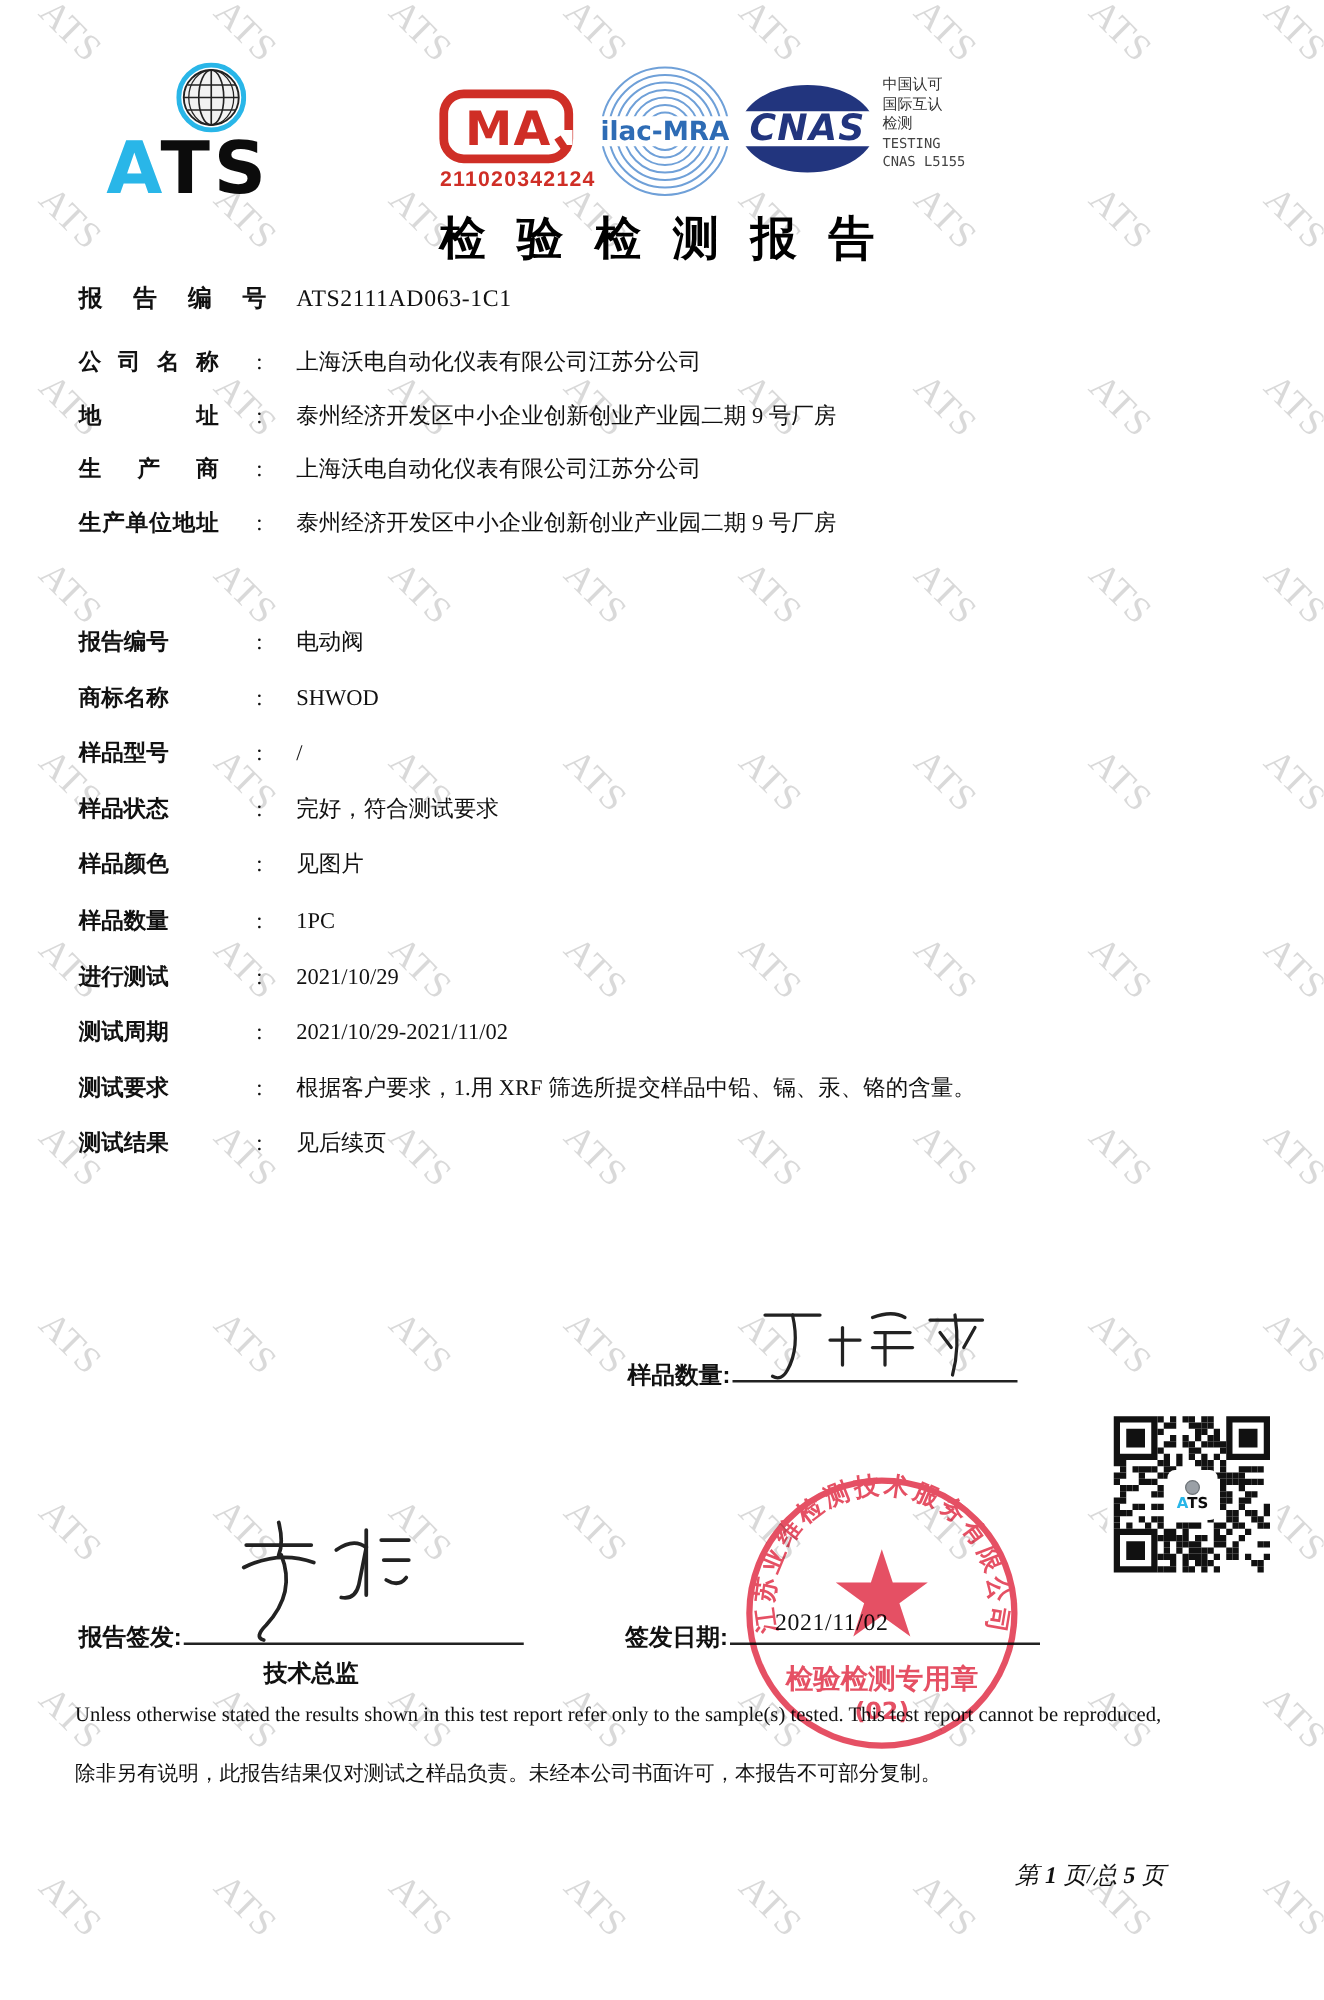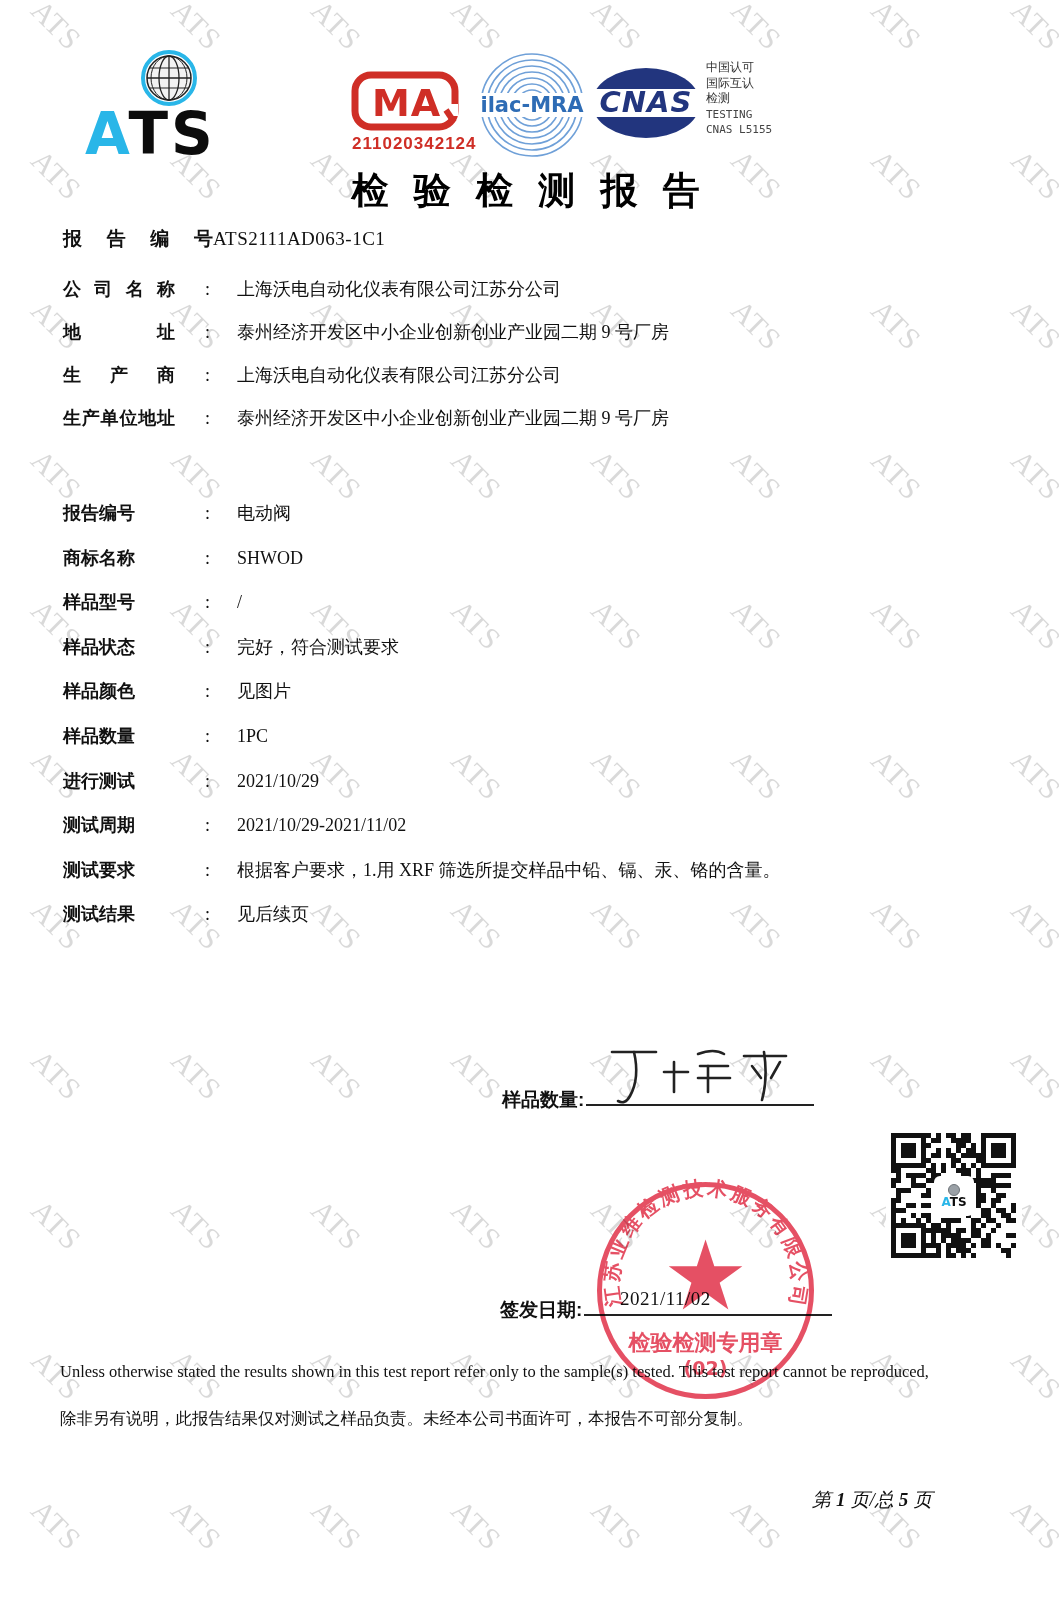--- a/index.html
+++ b/index.html
@@ -22,21 +22,21 @@
   .cnas{position:absolute;left:590px;top:66px;z-index:2;}
   .cnas-info{position:absolute;left:706px;top:60px;z-index:2;font-family:"Liberation Sans","DejaVu Sans",sans-serif;
              font-size:12px;line-height:15.5px;color:#333;}
   .cnas-info .mono{font-family:"DejaVu Sans Mono","Liberation Mono",monospace;font-size:11px;color:#444;}
   
   .doc-title{position:absolute;left:0;top:166px;width:100%;text-align:center;z-index:2;
              font-weight:700;font-size:37px;letter-spacing:8px;color:#000;}
   .report-no{position:absolute;left:63px;top:226px;z-index:2;display:flex;align-items:baseline;}
   .report-no .rn-label{display:inline-block;width:150px;font-family:"Liberation Sans","DejaVu Sans",sans-serif;
              font-weight:700;font-size:19px;text-align:justify;text-align-last:justify;}
-  .report-no .rn-value{font-size:19px;letter-spacing:0.5px;}
+  .report-no .rn-value{margin-left:24px;font-size:19px;letter-spacing:0.5px;}
   
   .fields{position:absolute;left:63px;right:45px;z-index:2;}
   #fields-company{top:276px;}
   #fields-sample{top:500px;}
   .field-row{display:flex;align-items:center;line-height:26px;}
   #fields-company .field-row{margin-bottom:17px;}
   #fields-sample .field-row{margin-bottom:18.6px;}
   .f-label{flex:0 0 112px;font-family:"Liberation Sans","DejaVu Sans",sans-serif;font-weight:700;font-size:18px;}
   .f-label.justify{text-align:justify;text-align-last:justify;}
   .f-colon{flex:0 0 20px;margin-left:30px;font-size:18px;}
@@ -548,20 +548,37 @@
         <rect x="75" y="125" width="5" height="5" fill="#111"></rect>
         <rect x="85" y="125" width="5" height="5" fill="#111"></rect>
         <rect x="120" y="125" width="5" height="5" fill="#111"></rect>
       </svg>
     <div class="qr-center">
       <div class="qr-globe"></div>
       <div class="qr-ats"><span class="ats-a">A</span><span class="ats-ts">TS</span></div>
     </div>
   </div>
 
+  <div class="sig-block" style="left:63px;top:1292px;">
+    <span class="sig-label">报告签发:</span><span class="sig-line" style="width:272px;"></span>
+    <div class="sig-title">技术总监</div>
+    <svg class="sig-svg" style="left:118px;top:-86px;" width="160" height="108" viewBox="0 0 160 108">
+      <g fill="none" stroke="#222" stroke-width="3" stroke-linecap="round">
+        <path d="M16,30 h52"></path>
+          <path d="M42,12 q4,16 0,26"></path>
+        <path d="M14,48 q28,-14 56,-4"></path>
+        <path d="M44,38 q12,30 -12,56 q-10,10 -2,12"></path>
+        <path d="M88,34 q14,-10 24,-2 l-6,30 q-3,12 -14,10"></path>
+        <path d="M112,18 v52"></path>
+          <path d="M124,26 h22"></path>
+          <path d="M126,42 h20"></path>
+          <path d="M128,58 q10,6 16,-2"></path>
+      </g>
+    </svg>
+  </div>
   <div class="sig-block" style="left:500px;top:1292px;">
     <span class="sig-label">签发日期:</span><span class="sig-line" style="width:248px;"></span>
     <span class="date-value">2021/11/02</span>
   </div>
 
   <svg class="stamp" width="225" height="225" viewBox="0 0 225 225">
     <defs>
       <path id="arcpath" d="M 28.6,127.1 A 87,87 0 1 1 196.4,127.1"></path>
     </defs>
     <circle cx="112.5" cy="112.5" r="106" fill="none" stroke="#e2384e" stroke-width="5"></circle>

